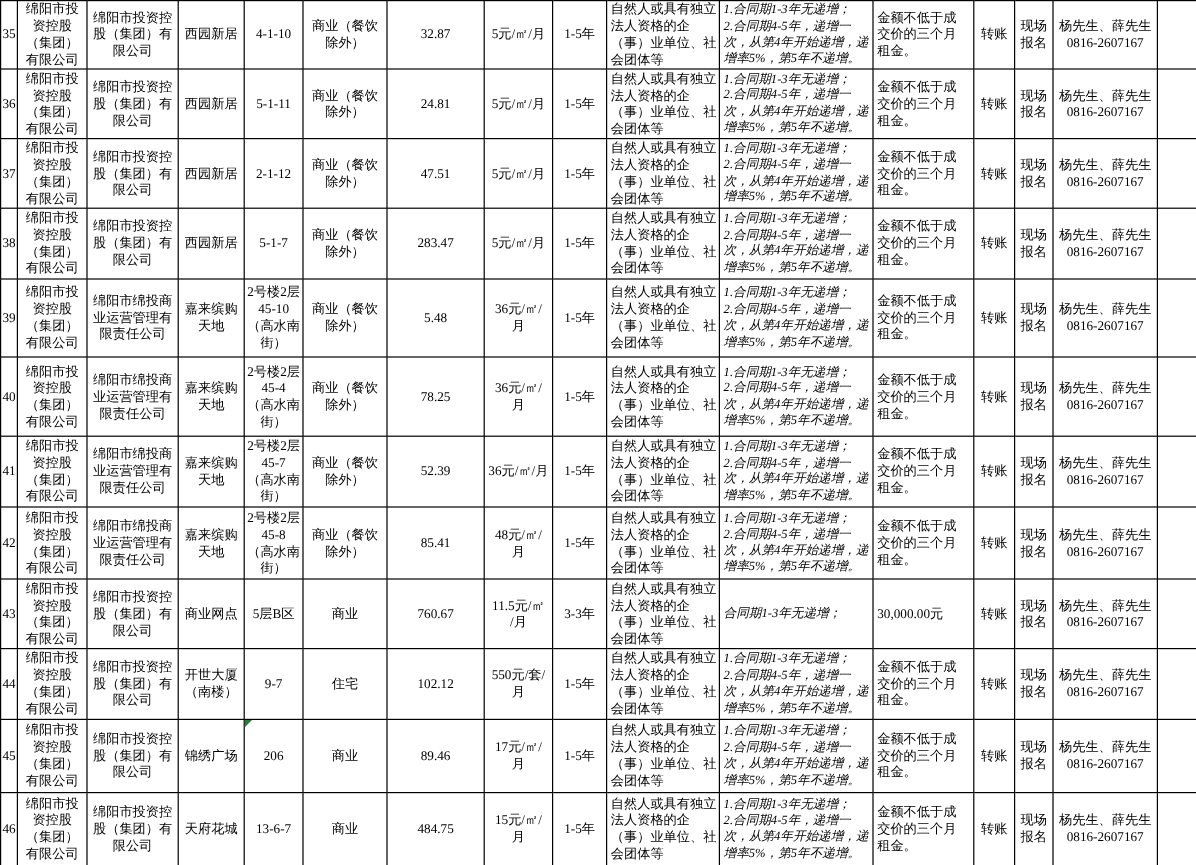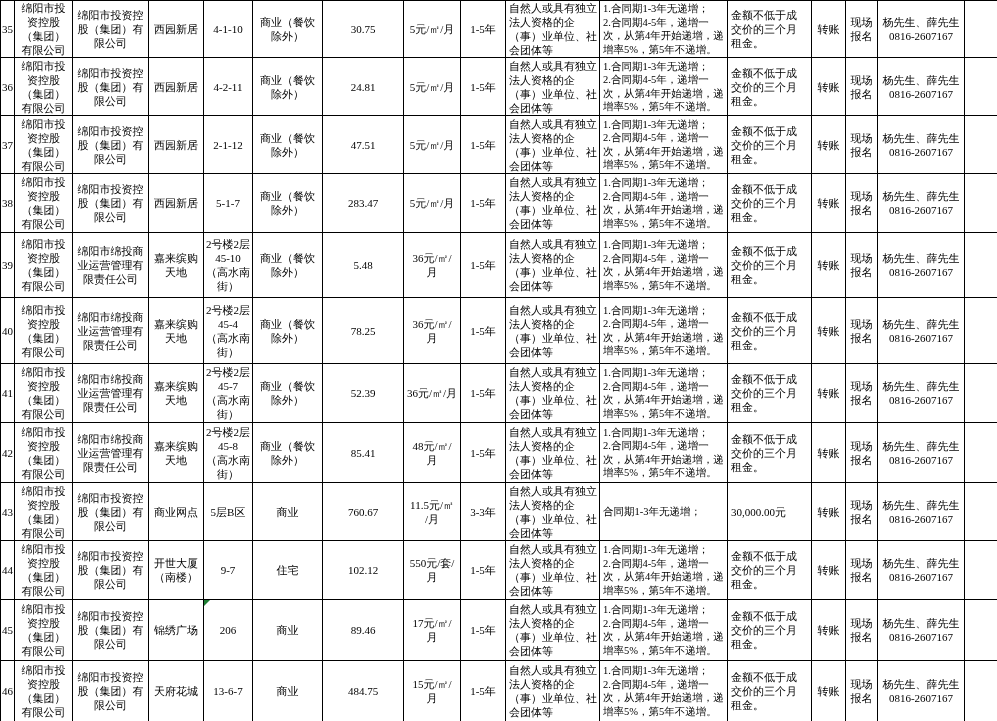--- a/index.html
+++ b/index.html
@@ -21,21 +21,21 @@
     overflow:hidden;
     padding:0 2px;
     position:relative;
   }
   td.col-no{padding:0;}
   td.col-qualification, td.col-deposit{
     text-align:left;padding:0 3px;
   }
   td.col-increase{
     text-align:left;padding:0 3px;
-    font-size:10.5px;line-height:13.5px;
+    font-size:10.5px;line-height:13.5px;font-style:italic;
   }
   
   tr.r0{height:57px} tr.r1{height:58px} tr.r2{height:58px} tr.r3{height:59px}
   tr.r4{height:65px} tr.r5{height:66px} tr.r6{height:59px} tr.r7{height:60px}
   tr.r8{height:58px} tr.r9{height:59px} tr.r10{height:61px} tr.r11{height:61px}
   
   col.c0{width:14px} col.c1{width:58px} col.c2{width:76px} col.c3{width:55px}
   col.c4{width:49px} col.c5{width:70px} col.c6{width:81px} col.c7{width:57px}
   col.c8{width:45px} col.c9{width:94px} col.c10{width:128px} col.c11{width:84px}
   col.c12{width:34px} col.c13{width:32px} col.c14{width:87px} col.c15{width:33px}
@@ -75,21 +75,21 @@
 资控股
 （集团）
 有限公司</td>
           <td class="col-operator">绵阳市投资控
 股（集团）有
 限公司</td>
           <td class="col-property">西园新居</td>
           <td class="col-unit">4-1-10</td>
           <td class="col-use">商业（餐饮
 除外）</td>
-          <td class="col-area">30.75</td>
+          <td class="col-area">32.87</td>
           <td class="col-price">5元/㎡/月</td>
           <td class="col-term">1-5年</td>
           <td class="col-qualification">自然人或具有独立
 法人资格的企
 （事）业单位、社
 会团体等</td>
           <td class="col-increase">1.合同期1-3年无递增；
 2.合同期4-5年，递增一
 次，从第4年开始递增，递
 增率5%，第5年不递增。</td>
@@ -106,21 +106,21 @@
         <tr class="r1">
           <td class="col-no">36</td>
           <td class="col-owner">绵阳市投
 资控股
 （集团）
 有限公司</td>
           <td class="col-operator">绵阳市投资控
 股（集团）有
 限公司</td>
           <td class="col-property">西园新居</td>
-          <td class="col-unit">4-2-11</td>
+          <td class="col-unit">5-1-11</td>
           <td class="col-use">商业（餐饮
 除外）</td>
           <td class="col-area">24.81</td>
           <td class="col-price">5元/㎡/月</td>
           <td class="col-term">1-5年</td>
           <td class="col-qualification">自然人或具有独立
 法人资格的企
 （事）业单位、社
 会团体等</td>
           <td class="col-increase">1.合同期1-3年无递增；

